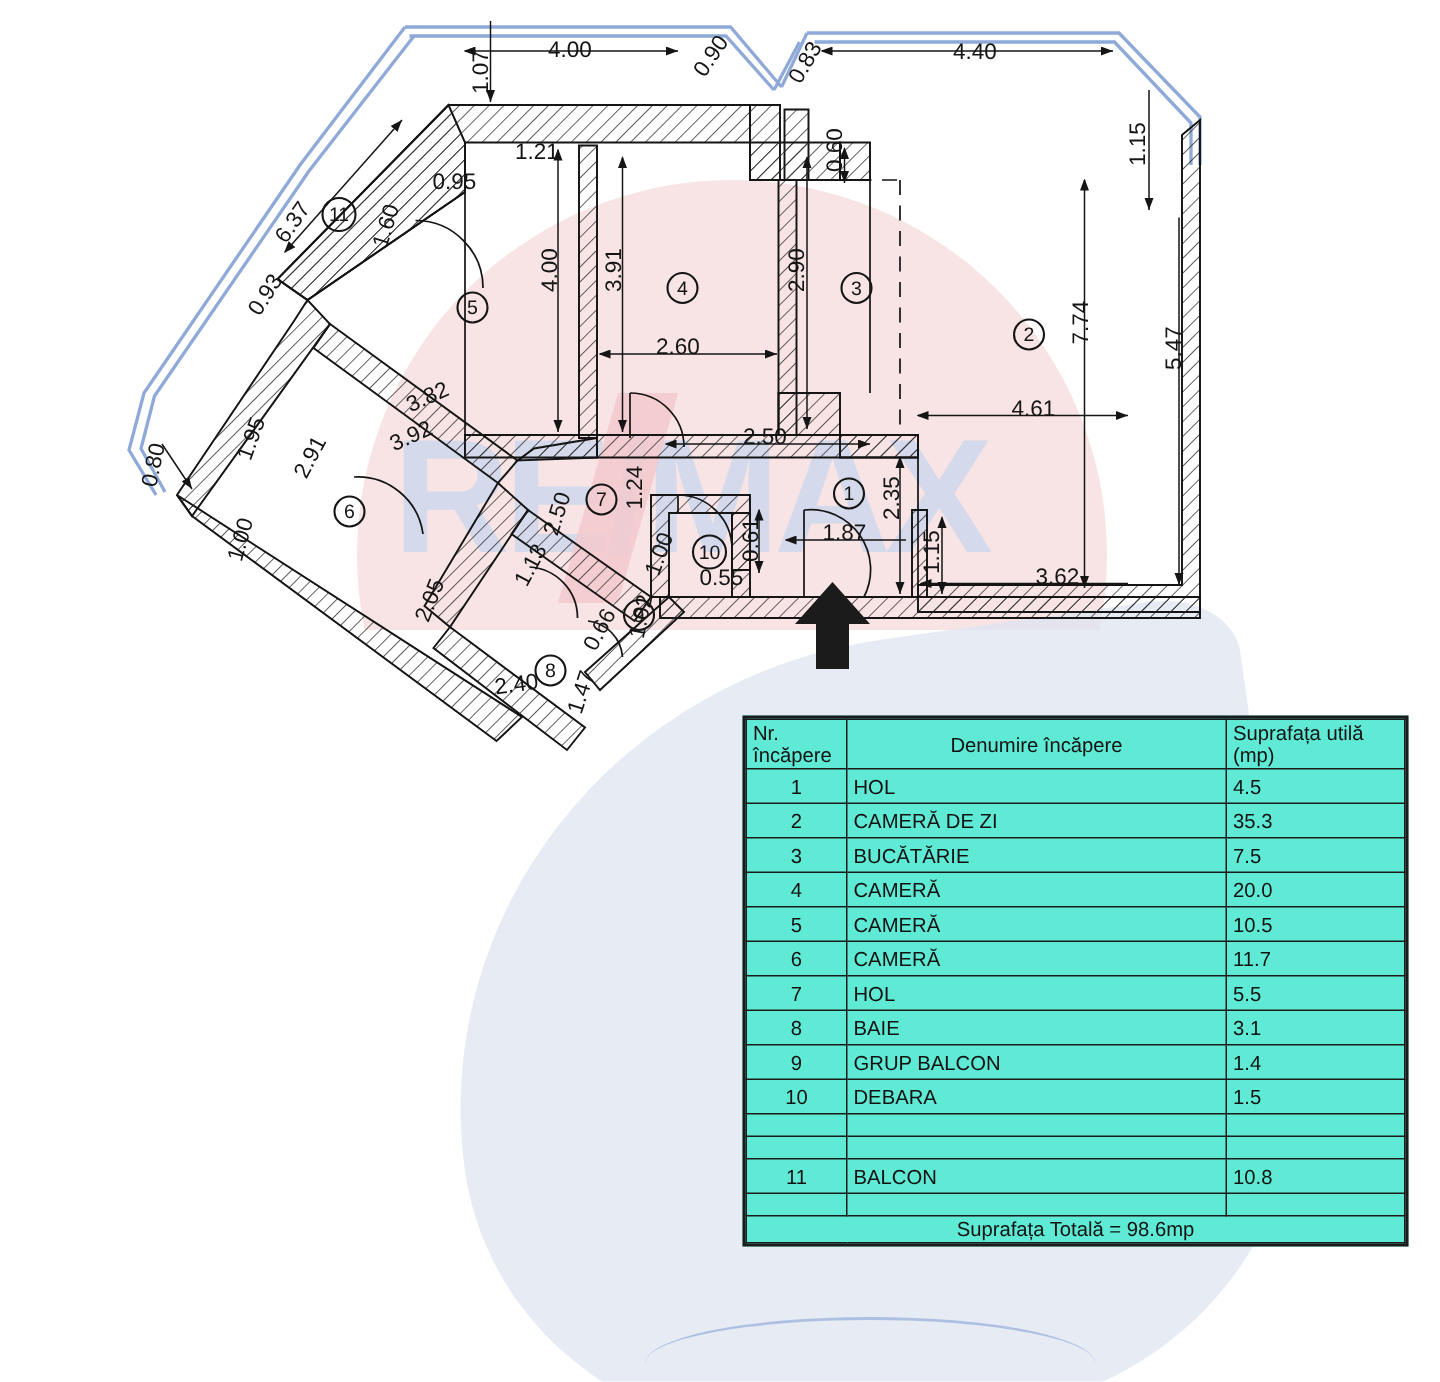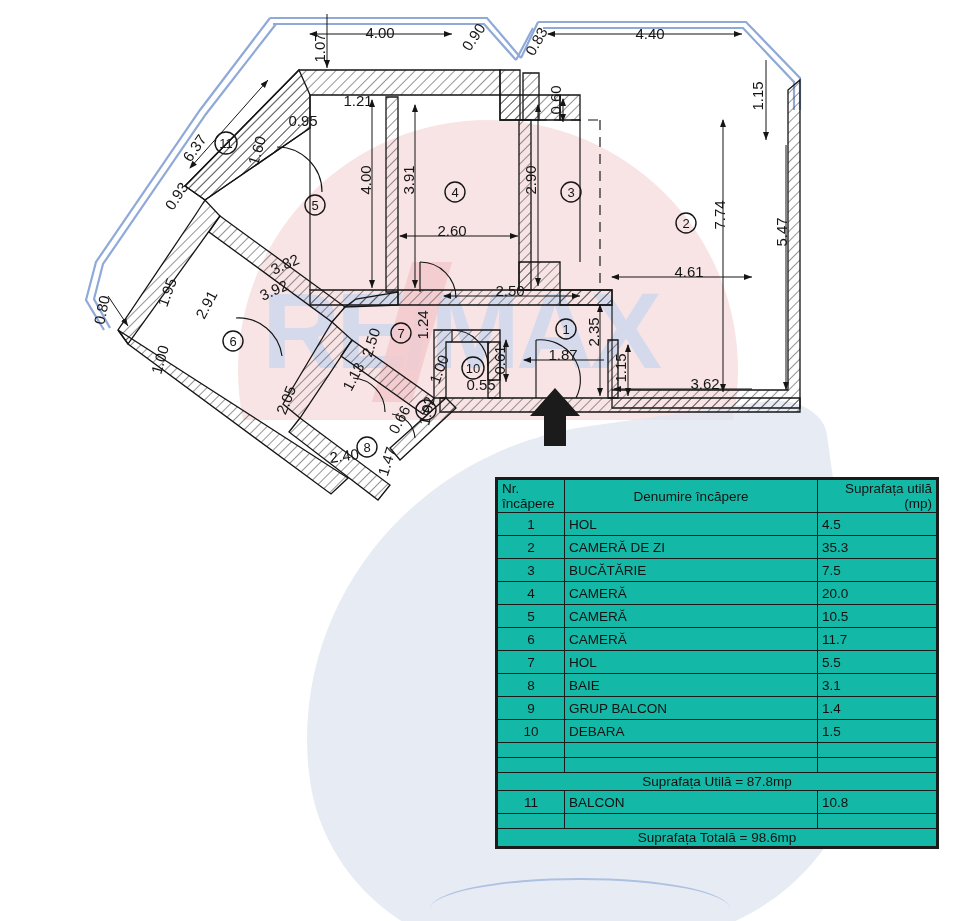--- a/index.html
+++ b/index.html
@@ -6,34 +6,34 @@
   body{
     width:960px;height:921px;position:relative;overflow:hidden;
     font-family:"Liberation Sans", sans-serif;color:#111;
   }
   #stage{position:absolute;left:0;top:0;width:960px;height:921px;}
   svg#plan{position:absolute;left:0;top:0;width:960px;height:921px;}
 
   
   #legend{
     position:absolute;left:495px;top:477px;width:440px;
-    border:2px solid #1b1b1b;border-collapse:collapse;background:#14b8a6;
+    border:2px solid #1b1b1b;border-collapse:collapse;background:#5eead4;
   }
   #legend table{border-collapse:collapse;width:100%;}
   #legend td,#legend th{
     border:1px solid #1b1b1b;font-size:13.5px;color:#121212;
     padding:1px 4px;font-weight:400;
   }
   .c-nr{width:58px;text-align:center;}
   .c-name{text-align:left;padding-left:40px;}
   .c-area{width:110px;text-align:left;}
   thead td{font-size:13px;line-height:1.12;padding:2px 4px;}
   .hd-nr{text-align:left;padding-left:4px;}
   .hd-name{text-align:center;padding-left:4px;margin-top:24px;}
-  .hd-area{text-align:right;}
+  .hd-area{text-align:left;}
   .rowh{height:23px;}
   .blank{height:15px;}
   .totalrow td{text-align:center;font-size:14px;padding:6px 2px;}
   
   .wm{position:absolute;pointer-events:none;}
   #wm-arc{left:238px;top:120px;width:500px;height:300px;overflow:hidden;}
   #wm-arc div{
     width:500px;height:500px;border-radius:50%;
     background:#f7dfe0;opacity:.85;
   }
@@ -346,23 +346,20 @@
           <tr class="blank">
             <td class="c-nr"></td>
             <td class="c-name"></td>
             <td class="c-area"></td>
           </tr>
           <tr class="blank">
             <td class="c-nr"></td>
             <td class="c-name"></td>
             <td class="c-area"></td>
           </tr>
-          <tr class="totalrow">
-            <td colspan="3">Suprafața Utilă = 87.8mp</td>
-          </tr>
           <tr class="rowh">
             <td class="c-nr">11</td>
             <td class="c-name">BALCON</td>
             <td class="c-area">10.8</td>
           </tr>
           <tr class="blank">
             <td class="c-nr"></td>
             <td class="c-name"></td>
             <td class="c-area"></td>
           </tr>

